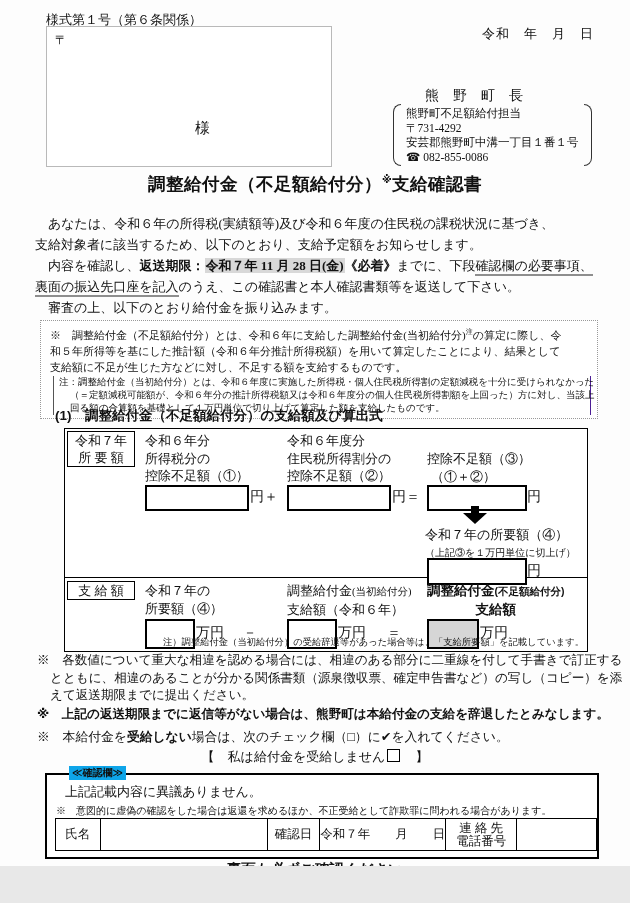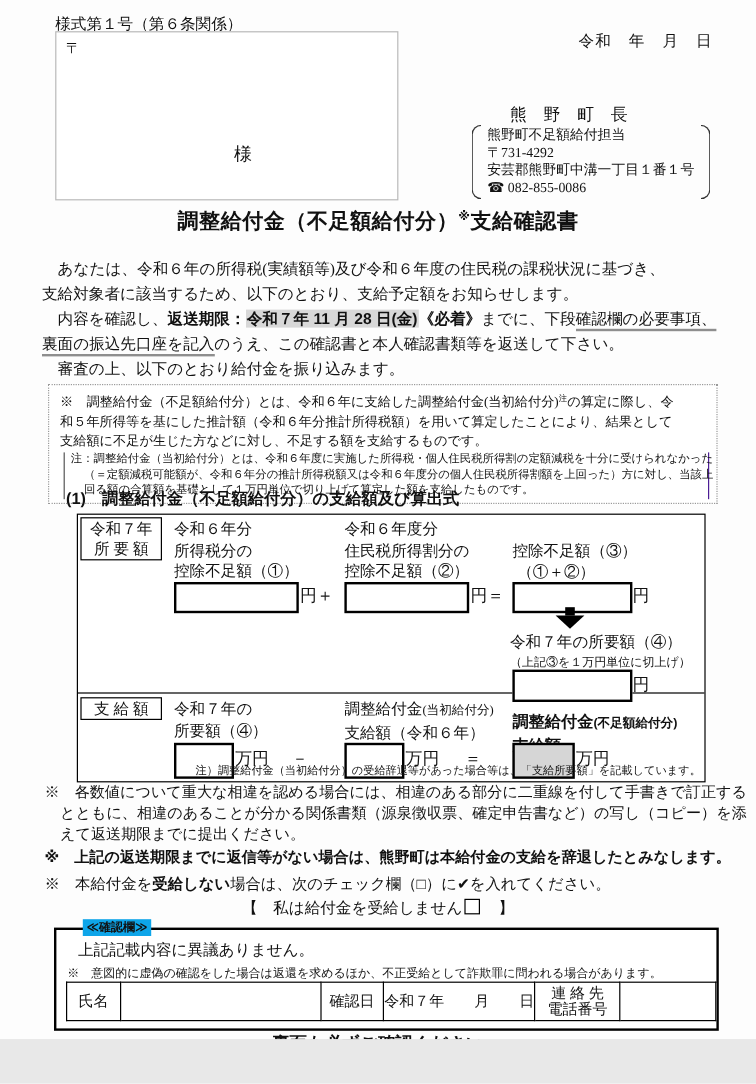--- a/index.html
+++ b/index.html
@@ -20,21 +20,21 @@
   .paren.l{border-right:none;border-radius:8px 0 0 8px;}
   .paren.r{border-left:none;border-radius:0 8px 8px 0;}
   .sender-lines{padding:2px 5px;font-size:11.5px;line-height:14.5px;}
 
   
   .doc-title{left:0;top:172px;width:630px;text-align:center;font-size:17.5px;letter-spacing:0.5px;}
   .doc-title sup{font-size:10px;}
 
   
   .intro{left:35px;top:213px;font-size:13px;line-height:21px;}
-  .hl{background:#d8d8d8;font-family:Liberation Sans, sans-serif;font-weight:bold;padding:0 1px;}
+  .hl{background:#d8d8d8;font-family:Liberation Serif, serif;font-weight:bold;padding:0 1px;}
   .bold-g{font-family:"Liberation Sans","DejaVu Sans",sans-serif;font-weight:bold;}
   .ul{border-bottom:2.5px solid #8e8e8e;padding-bottom:1px;}
 
   
   .explain{left:40px;top:320px;width:556px;border:1px dotted #999;background:#fff;
            padding:3px 0 3px 0;font-size:11px;line-height:16px;}
   .explain .main{padding:0 6px 0 9px;}
   .explain sup{font-size:7px;}
   .subnote{margin:1px 6px 0 12px;border-left:1px solid #555;border-right:1px solid #4c1d95;
            padding:0 5px;font-size:9.5px;line-height:13px;}
@@ -175,21 +175,21 @@
     <span class="unit" style="left:178px;top:195px;">－</span>
 
     <div class="chead" style="left:222px;top:153px;">
       <div><span>調整給付金</span><span class="paren-sm">(当初給付分)</span></div>
       <div>支給額（令和６年）</div>
     </div>
     <div class="fbox" style="left:222px;top:190px;width:46px;height:26px;"></div>
     <span class="unit" style="left:273px;top:195px;">万円</span>
     <span class="unit" style="left:322px;top:195px;">＝</span>
 
-    <div class="chead gothic" style="left:362px;top:164px;font-size:13.5px;">
+    <div class="chead gothic" style="left:362px;top:153px;font-size:13.5px;text-align:center;">
       <div><span>調整給付金</span><span class="paren-sm">(不足額給付分)</span></div>
       <div>支給額</div>
     </div>
     <div class="fbox" style="left:362px;top:190px;width:48px;height:26px;background:#d6d6d6;"></div>
     <span class="unit" style="left:415px;top:195px;">万円</span>
 
     <div class="calc-note">注）調整給付金（当初給付分）の受給辞退等があった場合等は、「支給所要額」を記載しています。</div>
   </div>
 
   <div class="abs n1">

